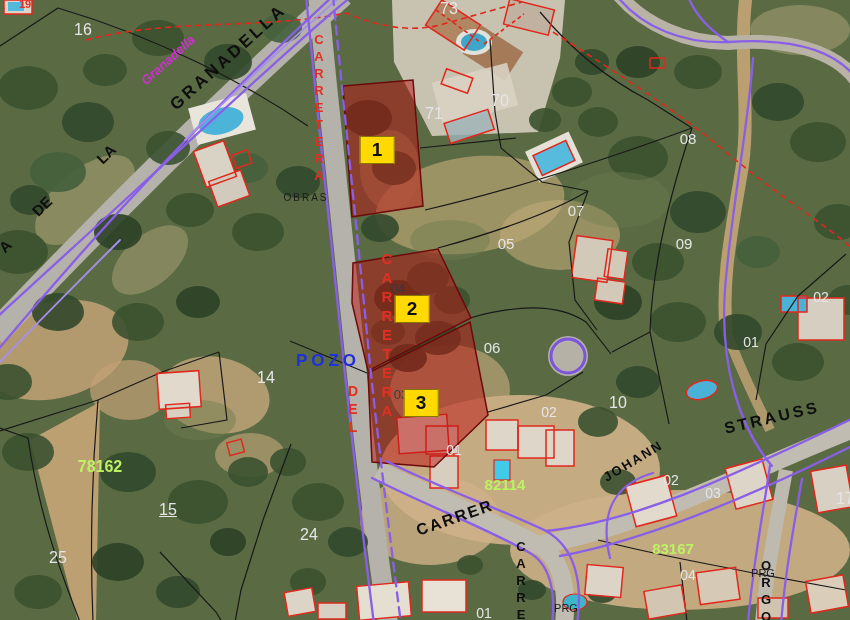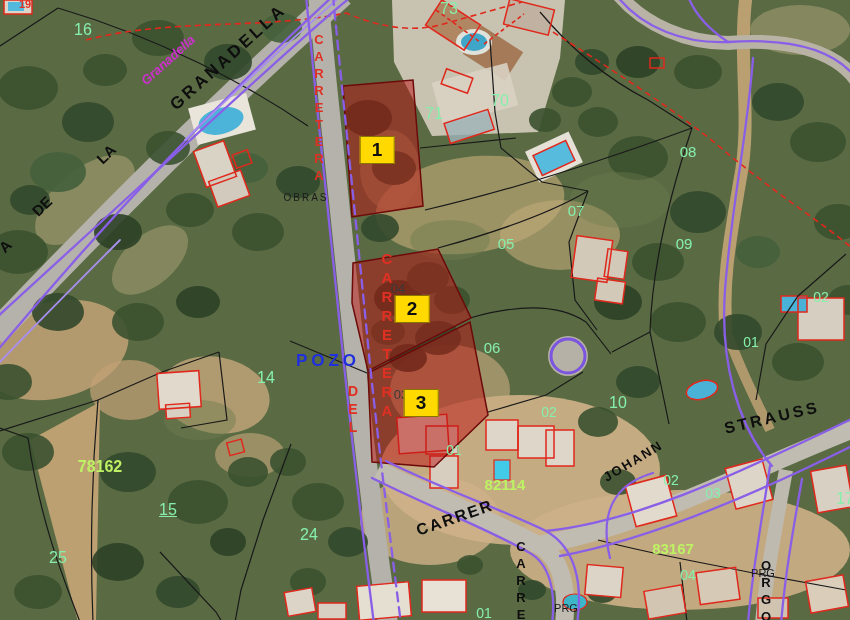--- a/index.html
+++ b/index.html
@@ -1,21 +1,21 @@
 <!DOCTYPE html>
 <html><head>
 <meta charset="utf-8">
 <style>
   html,body{margin:0;padding:0;background:#1e1e1e;}
   #stage{position:relative;width:850px;height:620px;overflow:hidden;
          font-family:"Liberation Sans",sans-serif;background:#5a6b44;}
   #base{position:absolute;left:0;top:0;z-index:0;}
   #labels{position:absolute;left:0;top:0;width:850px;height:620px;z-index:2;pointer-events:none;}
   .lbl{position:absolute;white-space:nowrap;line-height:1;}
-  .k-parcel-num{color:#86efac;}
+  .k-parcel-num{color:#e5e5e5;}
   .k-parcel-faint{color:#3a3a3a;}
   .k-street{color:#0e0e0e;font-weight:bold;}
   .k-street-red{color:#e03024;font-weight:bold;}
   .k-street-blue{color:#2030dd;font-weight:bold;}
   .k-zone{color:#bef264;font-weight:bold;}
   .k-magenta{color:#cf2fd0;font-weight:bold;font-style:italic;}
   .k-note{color:#1b1b1b;}
   .k-red-num{color:#e03024;font-weight:bold;}
   .k-vert{writing-mode:vertical-rl;text-orientation:upright;letter-spacing:2px;}
   .badge{position:absolute;z-index:3;background:#ffd900;border:1px solid #8a7400;
@@ -292,21 +292,21 @@
       <span class="lbl k-street-red k-vert" style="left: 353px; top: 410px; font-size: 14px; transform: translate(-50%, -50%) rotate(0deg);">DEL</span>
       <span class="lbl k-street-blue" style="left: 328px; top: 360px; font-size: 17px; letter-spacing: 4px; transform: translate(-50%, -50%) rotate(0deg);">POZO</span>
       <span class="lbl k-magenta" style="left: 168px; top: 60px; font-size: 13px; transform: translate(-50%, -50%) rotate(-42deg);">Granadella</span>
       <span class="lbl k-zone" style="left: 100px; top: 467px; font-size: 16px; transform: translate(-50%, -50%) rotate(0deg);">78162</span>
       <span class="lbl k-zone" style="left: 505px; top: 484px; font-size: 15px; transform: translate(-50%, -50%) rotate(0deg);">82114</span>
       <span class="lbl k-zone" style="left: 673px; top: 548px; font-size: 15px; transform: translate(-50%, -50%) rotate(0deg);">83167</span>
       <span class="lbl k-parcel-num" style="left: 83px; top: 30px; font-size: 16px; transform: translate(-50%, -50%) rotate(0deg);">16</span>
       <span class="lbl k-parcel-num" style="left: 449px; top: 9px; font-size: 16px; transform: translate(-50%, -50%) rotate(0deg);">73</span>
       <span class="lbl k-parcel-num" style="left: 434px; top: 114px; font-size: 16px; transform: translate(-50%, -50%) rotate(0deg);">71</span>
       <span class="lbl k-parcel-num" style="left: 500px; top: 101px; font-size: 16px; transform: translate(-50%, -50%) rotate(0deg);">70</span>
-      <span class="lbl k-parcel-num" style="left: 688px; top: 138px; font-size: 15px; transform: translate(-50%, -50%) rotate(0deg); margin-top: 13px;">08</span>
+      <span class="lbl k-parcel-num" style="left: 688px; top: 138px; font-size: 15px; transform: translate(-50%, -50%) rotate(0deg);">08</span>
       <span class="lbl k-parcel-num" style="left: 576px; top: 210px; font-size: 15px; transform: translate(-50%, -50%) rotate(0deg);">07</span>
       <span class="lbl k-parcel-num" style="left: 506px; top: 243px; font-size: 15px; transform: translate(-50%, -50%) rotate(0deg);">05</span>
       <span class="lbl k-parcel-num" style="left: 684px; top: 243px; font-size: 15px; transform: translate(-50%, -50%) rotate(0deg);">09</span>
       <span class="lbl k-parcel-faint" style="left: 398px; top: 288px; font-size: 13px; transform: translate(-50%, -50%) rotate(0deg);">04</span>
       <span class="lbl k-parcel-num" style="left: 821px; top: 297px; font-size: 14px; transform: translate(-50%, -50%) rotate(0deg);">02</span>
       <span class="lbl k-parcel-num" style="left: 751px; top: 342px; font-size: 14px; transform: translate(-50%, -50%) rotate(0deg);">01</span>
       <span class="lbl k-parcel-num" style="left: 492px; top: 347px; font-size: 15px; transform: translate(-50%, -50%) rotate(0deg);">06</span>
       <span class="lbl k-parcel-num" style="left: 618px; top: 367px; font-size: 16px; transform: translate(-50%, -50%) rotate(0deg); margin-top: 36px;">10</span>
       <span class="lbl k-parcel-num" style="left: 266px; top: 378px; font-size: 16px; transform: translate(-50%, -50%) rotate(0deg); text-align: center;">14</span>
       <span class="lbl k-parcel-num" style="left: 549px; top: 412px; font-size: 14px; transform: translate(-50%, -50%) rotate(0deg);">02</span>

